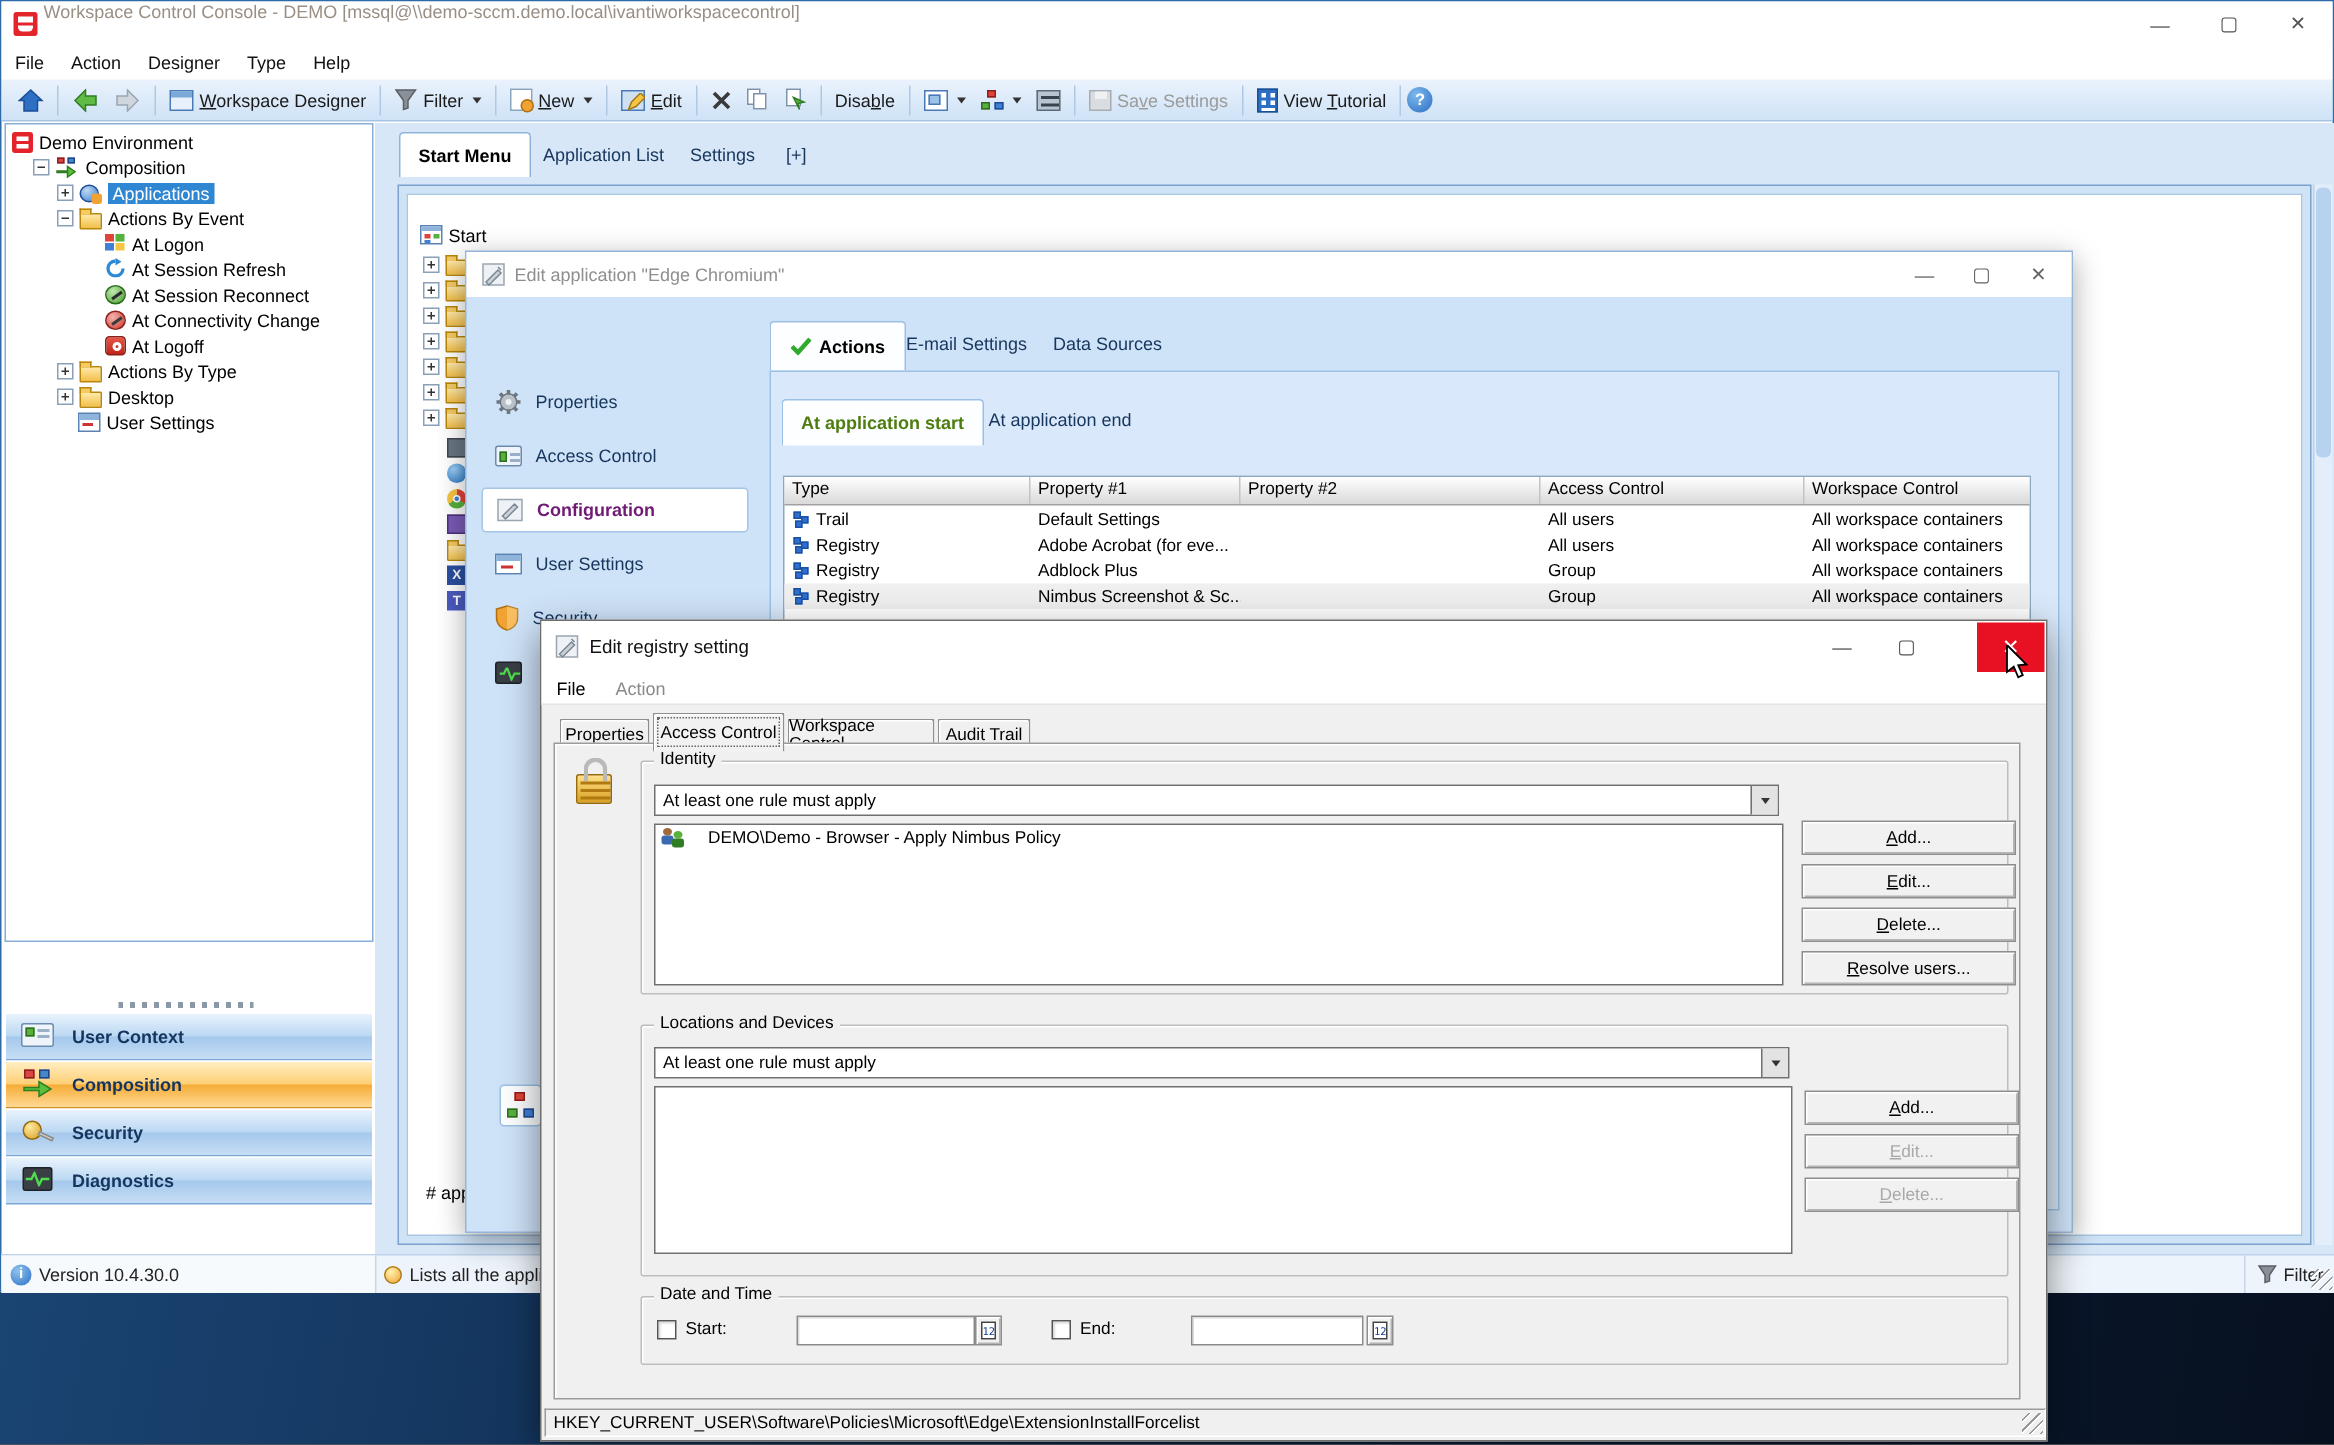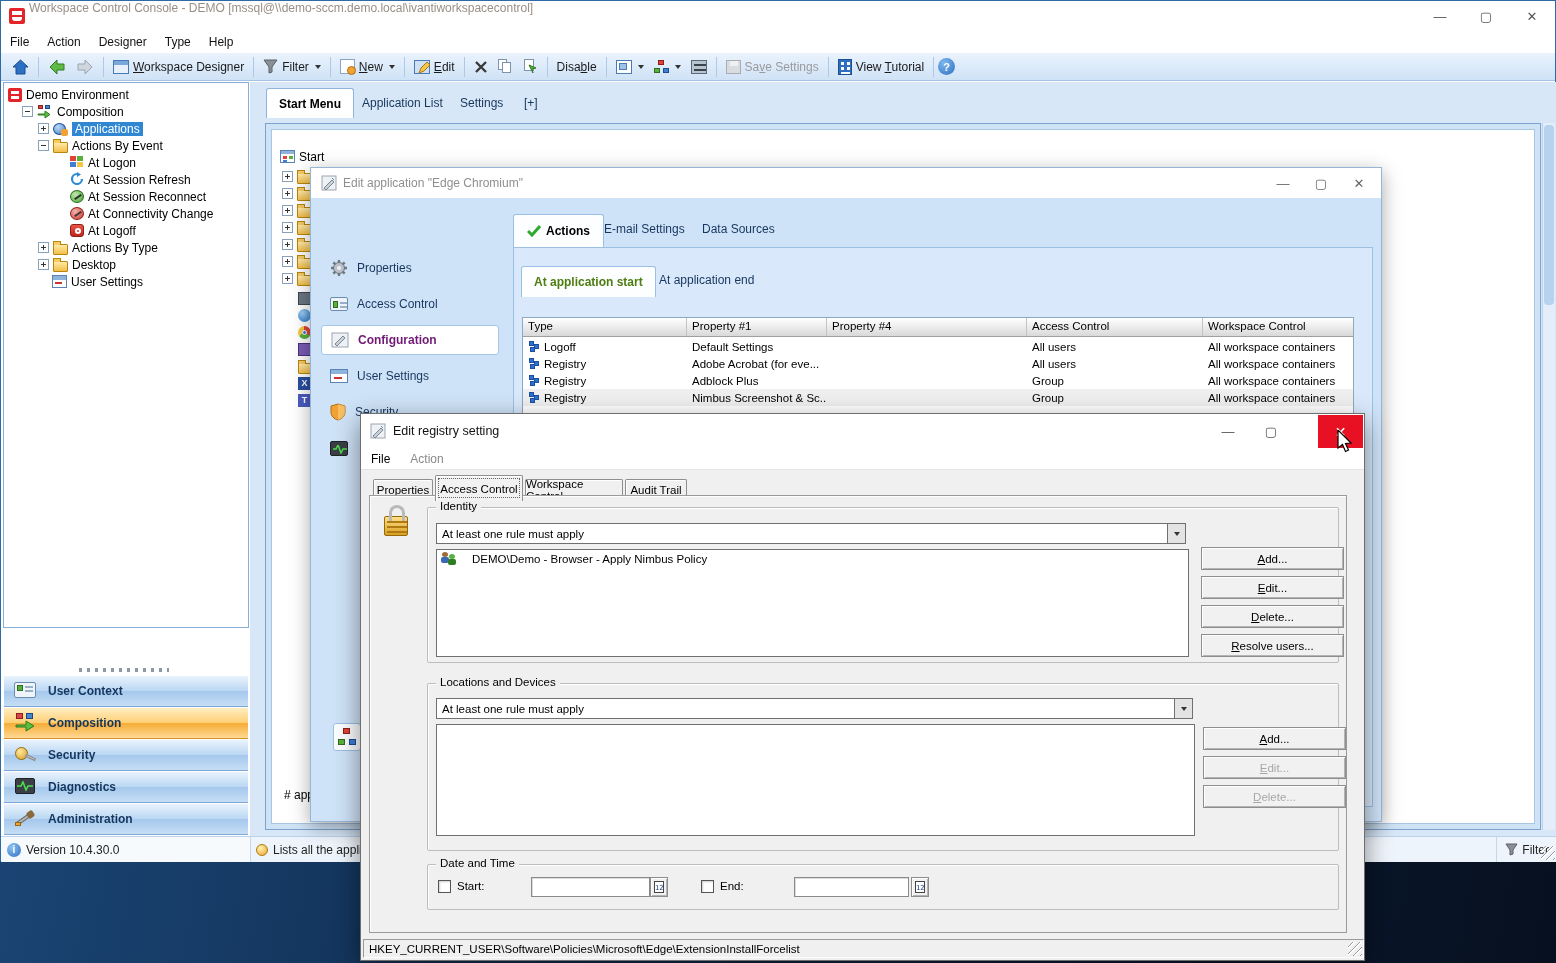--- a/index.html
+++ b/index.html
@@ -355,28 +355,20 @@
       </div>
       <div class="navbtn" style="top:688px;">
         <span class="navico">
             <span class="abs" style="left:1px;top:1px;width:20px;height:16px;background:#3a3f45;border:1px solid #1e2226;border-radius:2px;"></span>
             <svg class="abs" style="left:3px;top:4px;" width="16" height="10">
               <path d="M0 5 L4 5 L6 1 L9 9 L11 5 L16 5" fill="none" stroke="#4ddd4d" stroke-width="1.6"></path>
             </svg>
           </span>
         <span>Diagnostics</span>
       </div>
-      <div class="navbtn" style="top:720px;">
-        <span class="navico">
-            <span class="abs" style="left:2px;top:8px;width:16px;height:4px;background:#b5b5b5;border:1px solid #6e6e6e;transform:rotate(-35deg);"></span>
-            <span class="abs" style="left:13px;top:2px;width:7px;height:7px;background:#8a6a3a;border-radius:2px;transform:rotate(-35deg);"></span>
-            <span class="abs" style="left:1px;top:13px;width:6px;height:4px;background:#f0a232;border:1px solid #96690a;"></span>
-          </span>
-        <span>Administration</span>
-      </div>
     </div>
 
     <div class="content-bg">
       <div class="mtab active" style="left:16px;">
           <span>Start Menu</span>
         </div>
       <div class="mtab" style="left:100px;">
           <span>Application List</span>
         </div>
       <div class="mtab" style="left:198px;">
@@ -563,32 +555,32 @@
           <span>At application start</span>
         </div>
       <div class="stab" style="left:133px;">
           <span>At application end</span>
         </div>
 
       <div class="grid">
         <div class="ghead">
           <span class="gcol" style="width:164px;">Type</span>
           <span class="gcol" style="width:140px;">Property #1</span>
-          <span class="gcol" style="width:200px;">Property #4</span>
+          <span class="gcol" style="width:200px;">Property #2</span>
           <span class="gcol" style="width:176px;">Access Control</span>
           <span class="gcol" style="width:150px;border-right:none;">Workspace Control</span>
         </div>
         <div class="grow" style="top:20px;">
           <span class="gcell" style="width:164px;">
               <span class="regico">
                 <i style="left:1px;top:1px;"></i>
                 <i style="left:6px;top:4px;"></i>
                 <i style="left:2px;top:7px;"></i>
               </span>
-              <span>Logoff</span>
+              <span>Trail</span>
             </span>
           <span class="gcell" style="width:140px;">
               <span>Default Settings</span>
             </span>
           <span class="gcell" style="width:200px;">
               <span></span>
             </span>
           <span class="gcell" style="width:176px;">
               <span>All users</span>
             </span>

